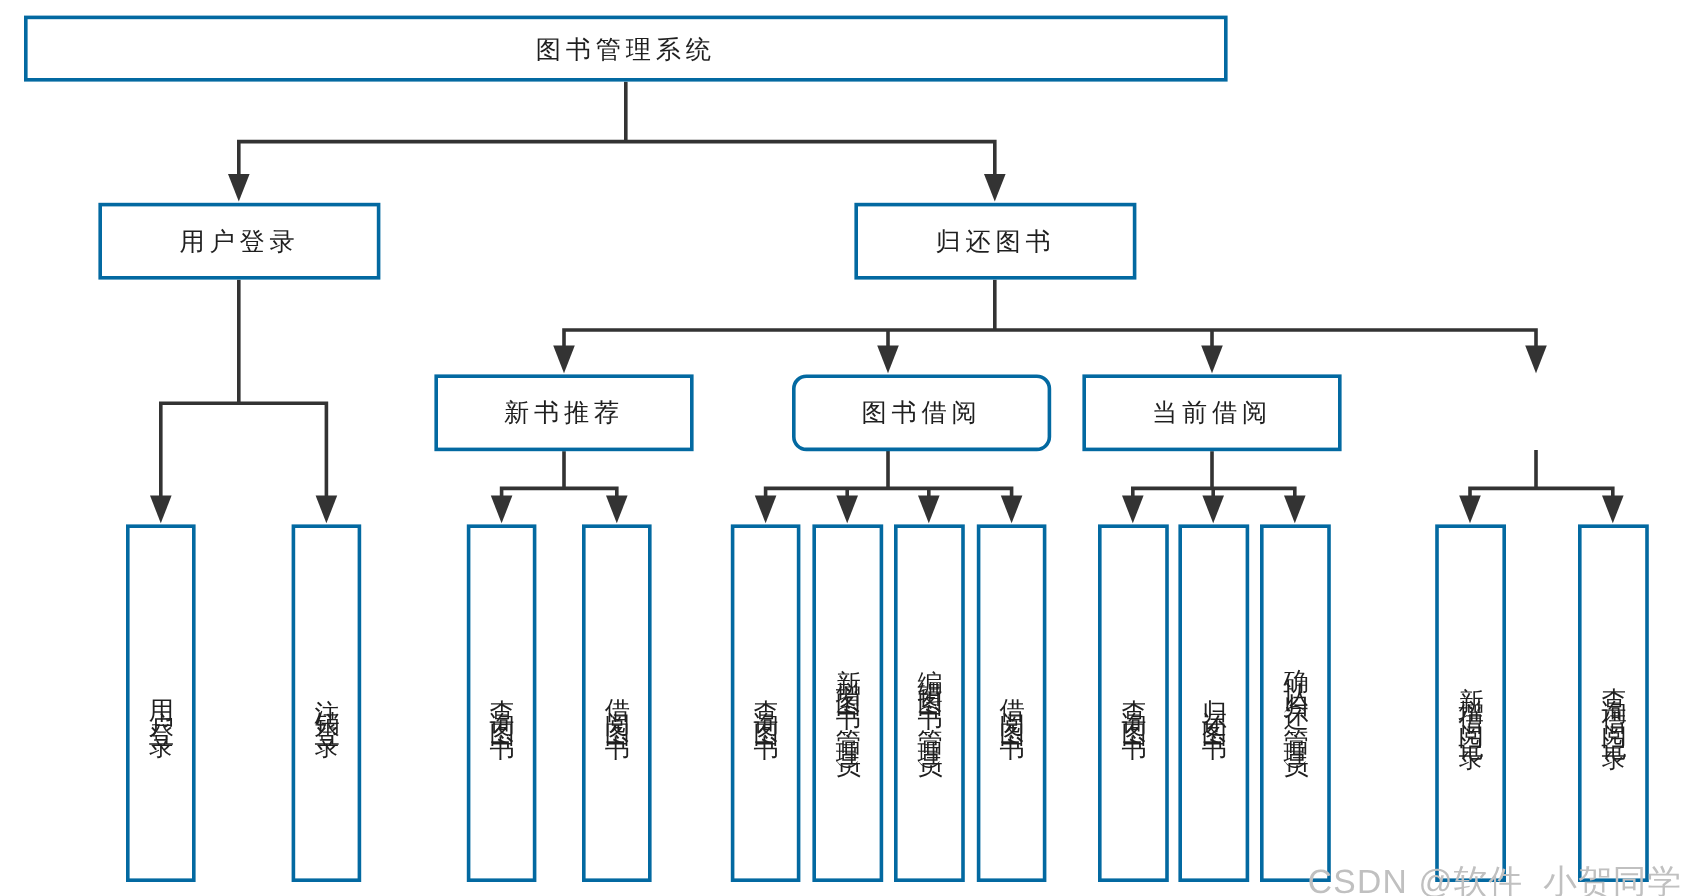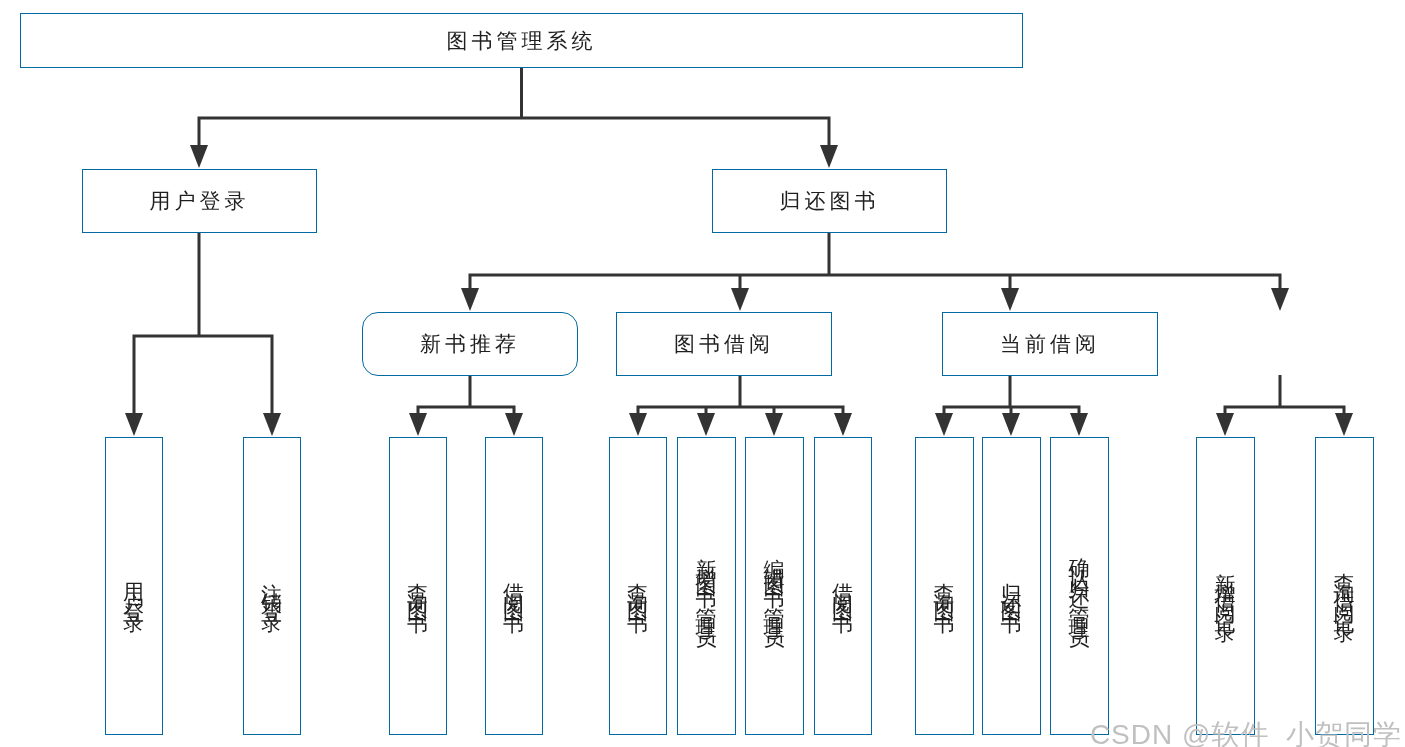--- a/index.html
+++ b/index.html
@@ -13,21 +13,21 @@
     overflow: hidden;
   }
   .connectors {
     position: absolute;
     left: 0; top: 0;
     width: 1405px; height: 747px;
   }
   .box {
     position: absolute;
     background: #ffffff;
-    border: 1px solid #0369a1;
+    border: 3px solid #0369a1;
     display: flex;
     align-items: center;
     justify-content: center;
     color: #1f1f1f;
     font-size: 21px;
     letter-spacing: 4px;
     white-space: nowrap;
   }
   .root  { left: 20px;  top: 13px;  width: 1003px; height: 55px; }
   .lvl2  { top: 169px; height: 64px; width: 235px; }
@@ -98,23 +98,23 @@
       <polygon points="1216,413 1234,413 1225,436"></polygon>
       <polygon points="1335,413 1353,413 1344,436"></polygon>
     </g>
   </svg>
 
   <div class="box root">图书管理系统</div>
 
   <div class="box lvl2" style="left:82px;">用户登录</div>
   <div class="box lvl2" style="left:712px;">归还图书</div>
 
-  <div class="box lvl3" style="left:362px;border-radius:16px;">新书推荐</div>
-  <div class="box lvl3" style="left:616px;">图书借阅</div>
-  <div class="box lvl3" style="left:942px;">当前借阅</div>
+  <div class="box lvl3" style="left:362px;">新书推荐</div>
+  <div class="box lvl3" style="left:660px;border-radius:12px;">图书借阅</div>
+  <div class="box lvl3" style="left:902px;">当前借阅</div>
 
   <div class="box leaf" style="left:105px;width:58px;">
       <span class="vtext">用户登录</span>
     </div>
   <div class="box leaf" style="left:243px;width:58px;">
       <span class="vtext">注销登录</span>
     </div>
   <div class="box leaf" style="left:389px;width:58px;">
       <span class="vtext">查询图书</span>
     </div>

